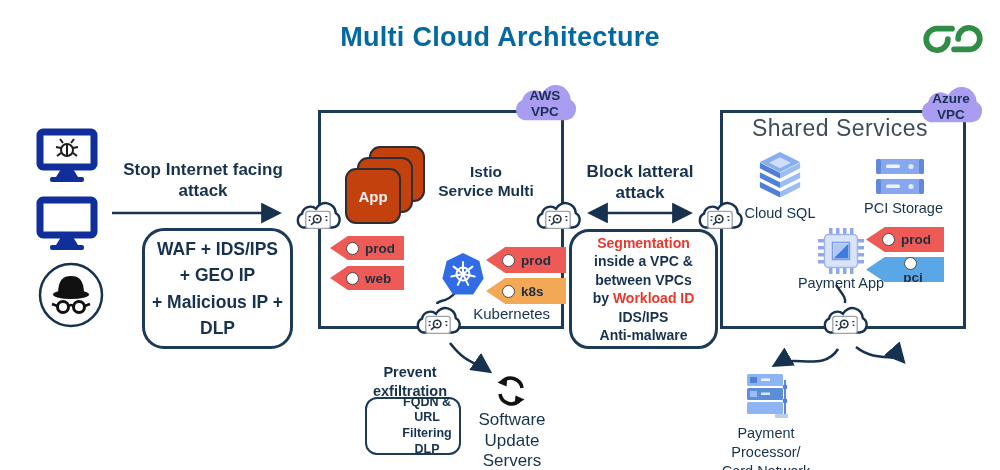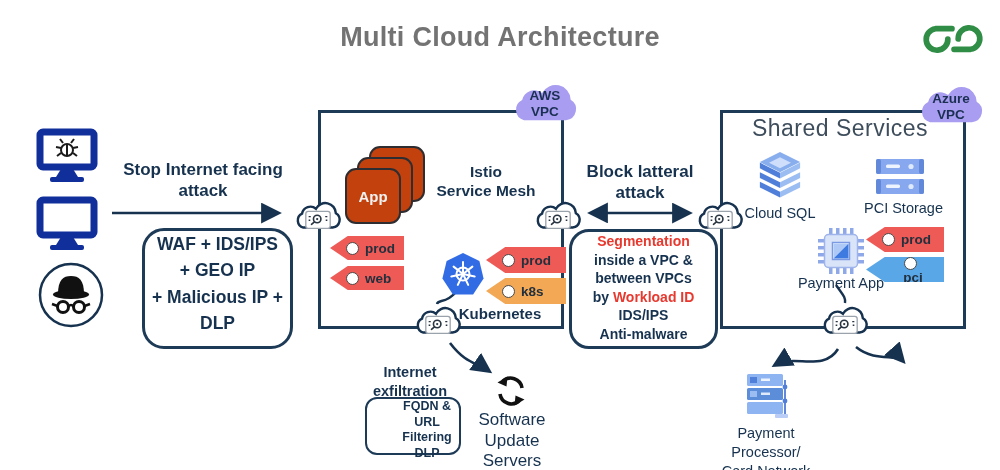--- a/index.html
+++ b/index.html
@@ -4,28 +4,28 @@
 <style>
   html,body{margin:0;padding:0;background:#fff;}
   #stage{position:relative;width:1000px;height:470px;background:#fff;overflow:hidden;
          font-family:"Liberation Sans", sans-serif;color:#16324f;}
   .abs{position:absolute;}
   .ml{white-space:pre-line;text-align:center;}
   .red{color:#e8392f;}
   .bold{font-weight:700;}
 
   
-  .page-title{left:0;right:0;top:22px;text-align:center;font-size:27px;font-weight:700;color:#737373;letter-spacing:.3px;}
+  .page-title{left:0;right:0;top:22px;text-align:center;font-size:27px;font-weight:700;color:#0369a1;letter-spacing:.3px;}
 
   
   .zone-box{border:3px solid #1d3a57;background:transparent;z-index:1;}
   .zone-title{font-weight:400;color:#3e4d5c;letter-spacing:.5px;text-align:center;}
 
   
-  .round-box{border:3px solid #1d3a57;border-radius:20px;display:flex;justify-content:center;z-index:2;background:#fff;}
+  .round-box{border:3px solid #1d3a57;border-radius:20px;display:flex;align-items:center;justify-content:center;z-index:2;background:#fff;}
 
   
   .tag{display:flex;align-items:center;clip-path:polygon(0 50%,24% 0,100% 0,100% 100%,24% 100%);
        padding-left:16px;font-size:13.5px;font-weight:700;color:#22303e;z-index:4;}
   .tag-red{background:#ee5a56;}
   .tag-orange{background:#f2a855;}
   .tag-blue{background:#5aa7e8;flex-direction:column;}
   .tag-dot{width:11px;height:11px;border-radius:50%;background:#fff;border:1.5px solid #4a4a4a;margin-right:6px;flex:0 0 auto;}
 
   .lbl{font-size:17px;font-weight:600;line-height:1.22;z-index:3;}
@@ -127,21 +127,21 @@
 
   <div class="abs" style="left:345px;top:146px;width:80px;height:80px;z-index:3;">
     <div class="app-sq" style="left:24px;top:0px;"></div>
     <div class="app-sq" style="left:12px;top:11px;"></div>
     <div class="app-sq" style="left:0px;top:22px;">
         <span>App</span>
       </div>
   </div>
 
   <div class="abs lbl ml" style="left:420px;top:163px;width:132px;font-size:15.5px;">Istio
-Service Mesh</div>
+Service Multi</div>
 
   <div class="abs tag tag-red" style="left:330px;top:236px;width:58px;height:24px;">
     <span class="tag-dot"></span>
     <span>prod</span>
   </div>
   <div class="abs tag tag-red" style="left:330px;top:266px;width:58px;height:24px;">
     <span class="tag-dot"></span>
     <span>web</span>
   </div>
 
@@ -160,21 +160,21 @@
     </svg>
   </div>
   <div class="abs tag tag-red" style="left:486px;top:247px;width:64px;height:26px;">
     <span class="tag-dot"></span>
     <span>prod</span>
   </div>
   <div class="abs tag tag-orange" style="left:486px;top:278px;width:64px;height:26px;">
     <span class="tag-dot"></span>
     <span>k8s</span>
   </div>
-  <div class="abs" style="left:450px;top:305px;width:100px;text-align:center;font-size:15px;font-weight:700;z-index:3;">Kubernetes</div>
+  <div class="abs" style="left:450px;top:305px;width:100px;text-align:right;font-size:15px;font-weight:400;z-index:3;">Kubernetes</div>
 
   <div class="abs icon-layer" style="left:505px;top:77px;">
     <svg viewBox="0 0 64 48" width="80" height="56">
       <path d="M14 37 H50 A9.5 9.5 0 0 0 54 19.4 A13 13 0 0 0 29.5 13.8 A10.5 10.5 0 0 0 12.4 19.8 A9.2 9.2 0 0 0 14 37 Z" fill="#a89df0"></path>
     </svg>
   </div>
   <div class="abs vpc-cloud-text" style="left:515px;top:88px;width:60px;">AWS
 VPC</div>
 
   <div class="abs lbl ml" style="left:565px;top:162px;width:150px;">Block latteral
@@ -316,21 +316,21 @@
     <svg viewBox="0 0 64 48" width="52" height="42">
       <path d="M14 37 H50 A9.5 9.5 0 0 0 54 19.4 A13 13 0 0 0 29.5 13.8 A10.5 10.5 0 0 0 12.4 19.8 A9.2 9.2 0 0 0 14 37 Z" fill="#fff" stroke="#16324f" stroke-width="3"></path>
       <rect x="17" y="17" width="30" height="21" rx="3" fill="#fff" stroke="#9aa2ab" stroke-width="1.6"></rect>
       <circle cx="31" cy="26.5" r="4.6" fill="none" stroke="#2a3642" stroke-width="2"></circle>
       <circle cx="31" cy="26.5" r="1.4" fill="#2a3642"></circle>
       <line x1="27.6" y1="30" x2="24" y2="33" stroke="#2a3642" stroke-width="2" stroke-linecap="round"></line>
       <path d="M20.5 23.5 h2.6 M20.5 28 h2 M43.5 23.5 h-2.6 M43.5 28 h-2" stroke="#2a3642" stroke-width="1.6"></path>
     </svg>
   </div>
 
-  <div class="abs lbl-sm ml" style="left:350px;top:363px;width:120px;font-size:14.5px;">Internet
+  <div class="abs lbl-sm ml" style="left:350px;top:363px;width:120px;font-size:14.5px;">Prevent
 exfiltration</div>
 
   <div class="abs round-box" style="left:365px;top:397px;width:92px;height:54px;border-radius:12px;border-width:2.5px;">
     <div class="ml" style="font-size:12.5px;font-weight:600;line-height:1.25;margin-left:28px;">FQDN &amp; URL
 Filtering
 DLP</div>
   </div>
 
   <div class="abs icon-layer" style="left:494px;top:374px;">
     <svg viewBox="0 0 34 34" width="34" height="34">

